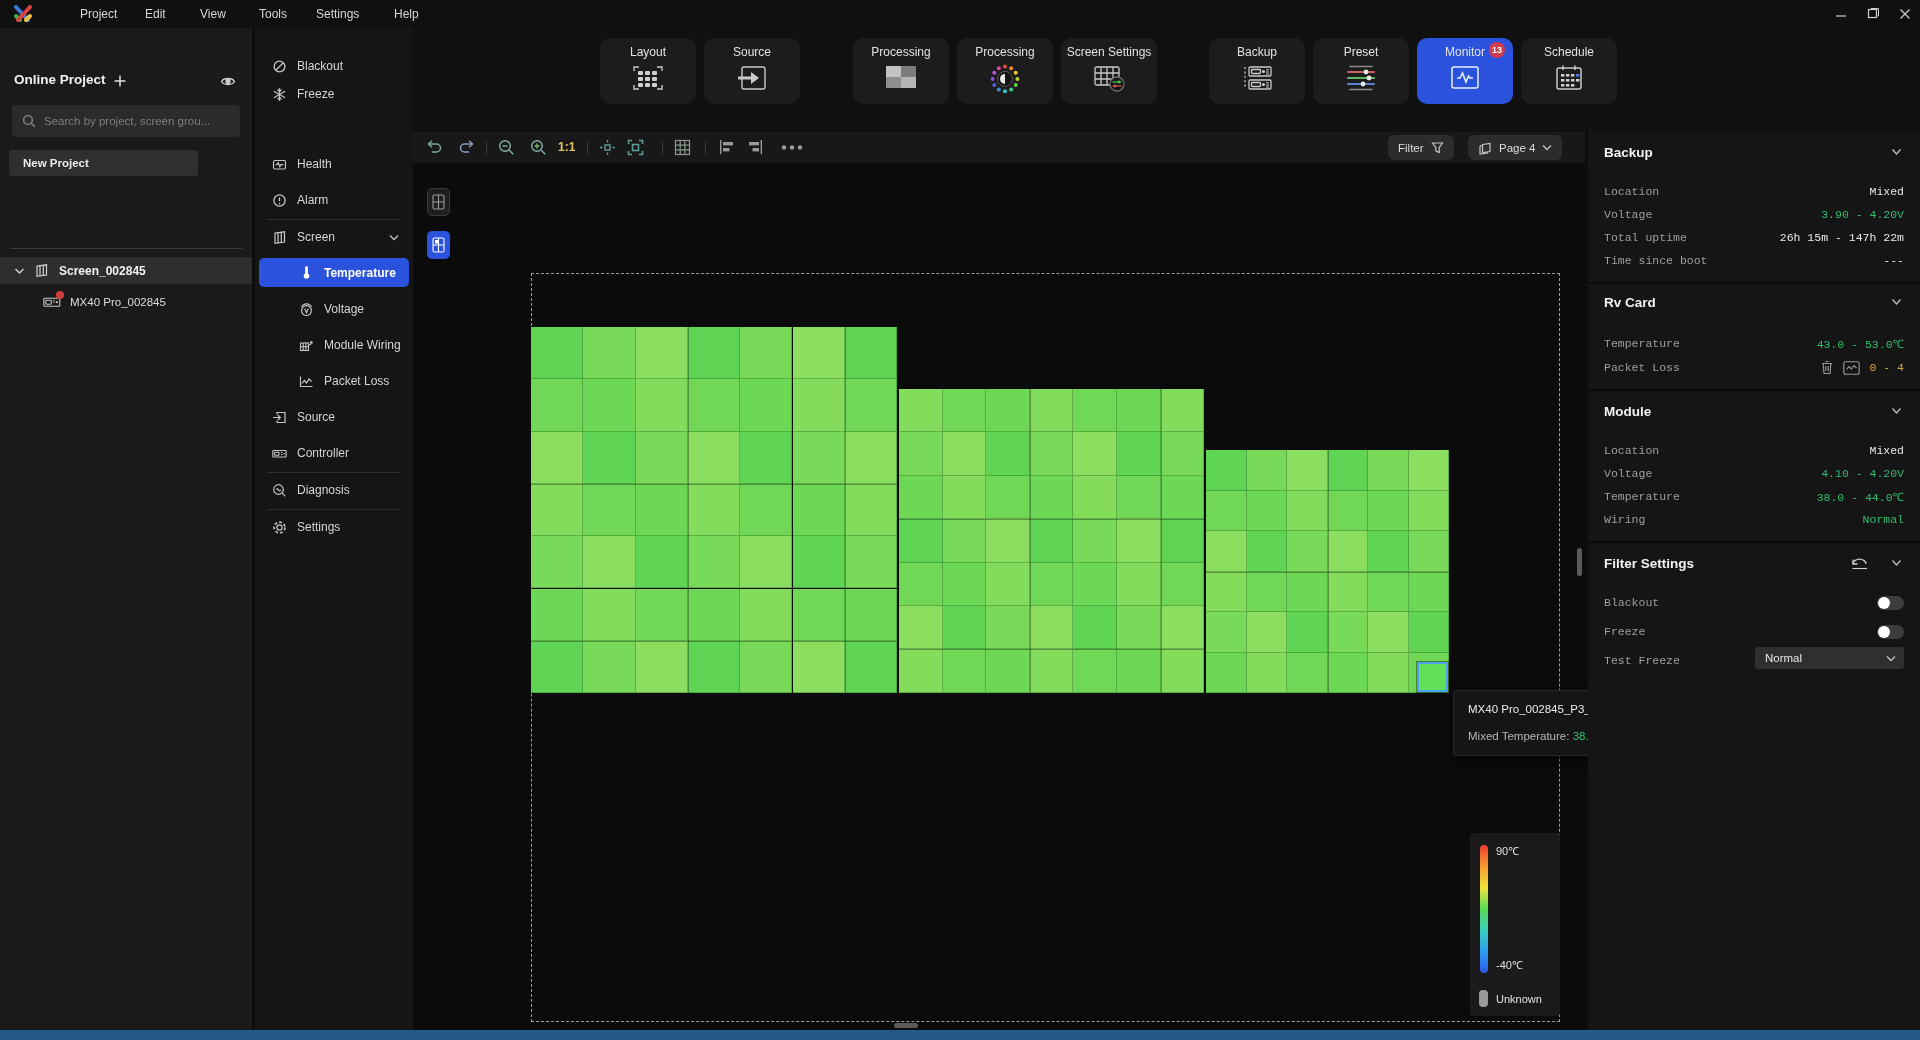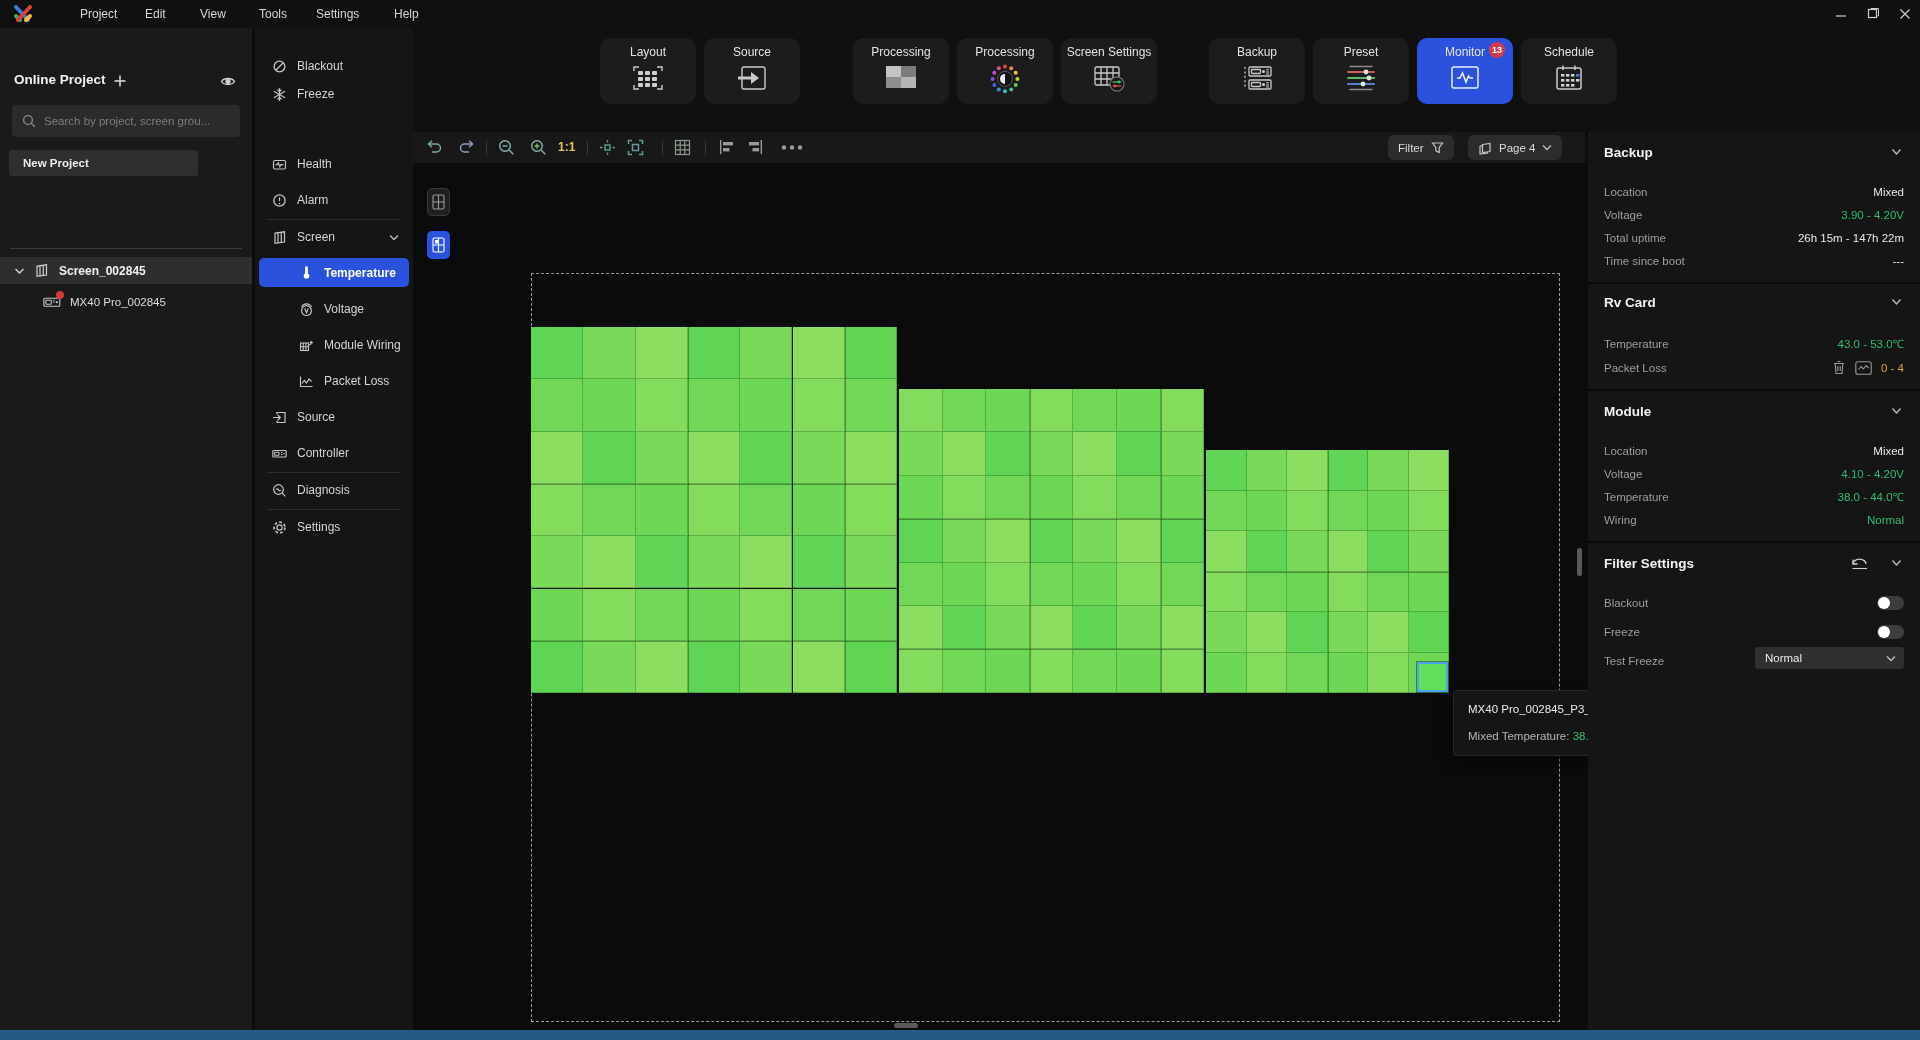--- a/index.html
+++ b/index.html
@@ -65,21 +65,21 @@
   #lbar { position:absolute; left:10px; top:12px; width:8px; height:128px; border-radius:4px; }
   .ltext { position:absolute; left:26px; font-size:11px; color:#e0e0e0; }
   #lunknown-swatch { position:absolute; left:9px; top:157px; width:9px; height:17px; border-radius:4px; background:#9a9a9a; }
   .scrollpill { position:absolute; background:#5a5a5a; border-radius:3px; }
 
   
   #rightpanel { left:1588px; top:132px; width:332px; height:898px; background:#151515; }
   .sect { position:absolute; left:0; width:332px; }
   .sect-head { position:absolute; left:16px; font-size:13.5px; font-weight:bold; color:#f2f2f2; }
   .sect-div { position:absolute; left:0; width:332px; height:2px; background:#0a0a0a; }
-  .prow { position:absolute; left:16px; width:300px; height:23px; display:flex; align-items:center; justify-content:space-between; }
+  .prow { position:absolute; left:16px; width:300px; height:23px; display:flex; align-items:center; justify-content:space-between;font-family:Liberation Mono, monospace; }
   .plabel { font-size:11.5px; color:#9e9e9e; }
   .pval { font-size:11.5px; color:#e8e8e8; }
   .pval.good { color:#2fbe70; }
   .pval.warn { color:#d9a83c; }
   .chev { color:#bdbdbd; }
   .toggle { position:relative; width:27px; height:14px; background:#3d3d3d; border-radius:7px; }
   .toggle .knob { position:absolute; left:1px; top:1px; width:12px; height:12px; border-radius:6px; background:#fff; }
   .select { position:absolute; left:167px; width:149px; height:22px; background:#2f2f2f; border-radius:3px;
     display:flex; align-items:center; justify-content:space-between; padding:0 8px 0 10px; font-size:11.5px; color:#eaeaea; }
 
@@ -712,20 +712,27 @@
       <div class="cabline" style="left: 793px; top: 439.5px; width: 243px; height: 1px;"></div>
     </div>
 
   <div id="selcell" style="left: 1004px; top: 530px; width: 31px; height: 30px;"></div>
 
   <div id="tooltip" style="left:1040px;top:558px">
     <div class="tt1">MX40 Pro_002845_P3_1_1</div>
     <div class="tt2"><span>Mixed Temperature: </span><span style="color:#2fbe70">38.0℃</span></div>
   </div>
 
+  <div id="legend" style="left:1057px;top:701px;width:90px;height:183px">
+    <div id="lbar" style="background: linear-gradient(rgb(239, 59, 45), rgb(245, 155, 49), rgb(242, 228, 60), rgb(89, 217, 84), rgb(59, 208, 192), rgb(47, 158, 240), rgb(43, 89, 232));"></div>
+    <span class="ltext" style="top:10px">90℃</span>
+    <span class="ltext" style="top:124px">-40℃</span>
+    <span id="lunknown-swatch"></span>
+    <span class="ltext" style="top:160px">Unknown</span>
+  </div>
 
   <div class="scrollpill" style="left:481px;top:891px;width:24px;height:5px"></div>
   <div class="scrollpill" style="left:1164px;top:416px;width:5px;height:28px"></div>
 </div>
 
 <div class="abs" id="rightpanel">
 
   <div class="sect">
     <div class="sect-head" style="top:13px">Backup</div>
     <span class="abs chev" style="left:303px;top:16px">

